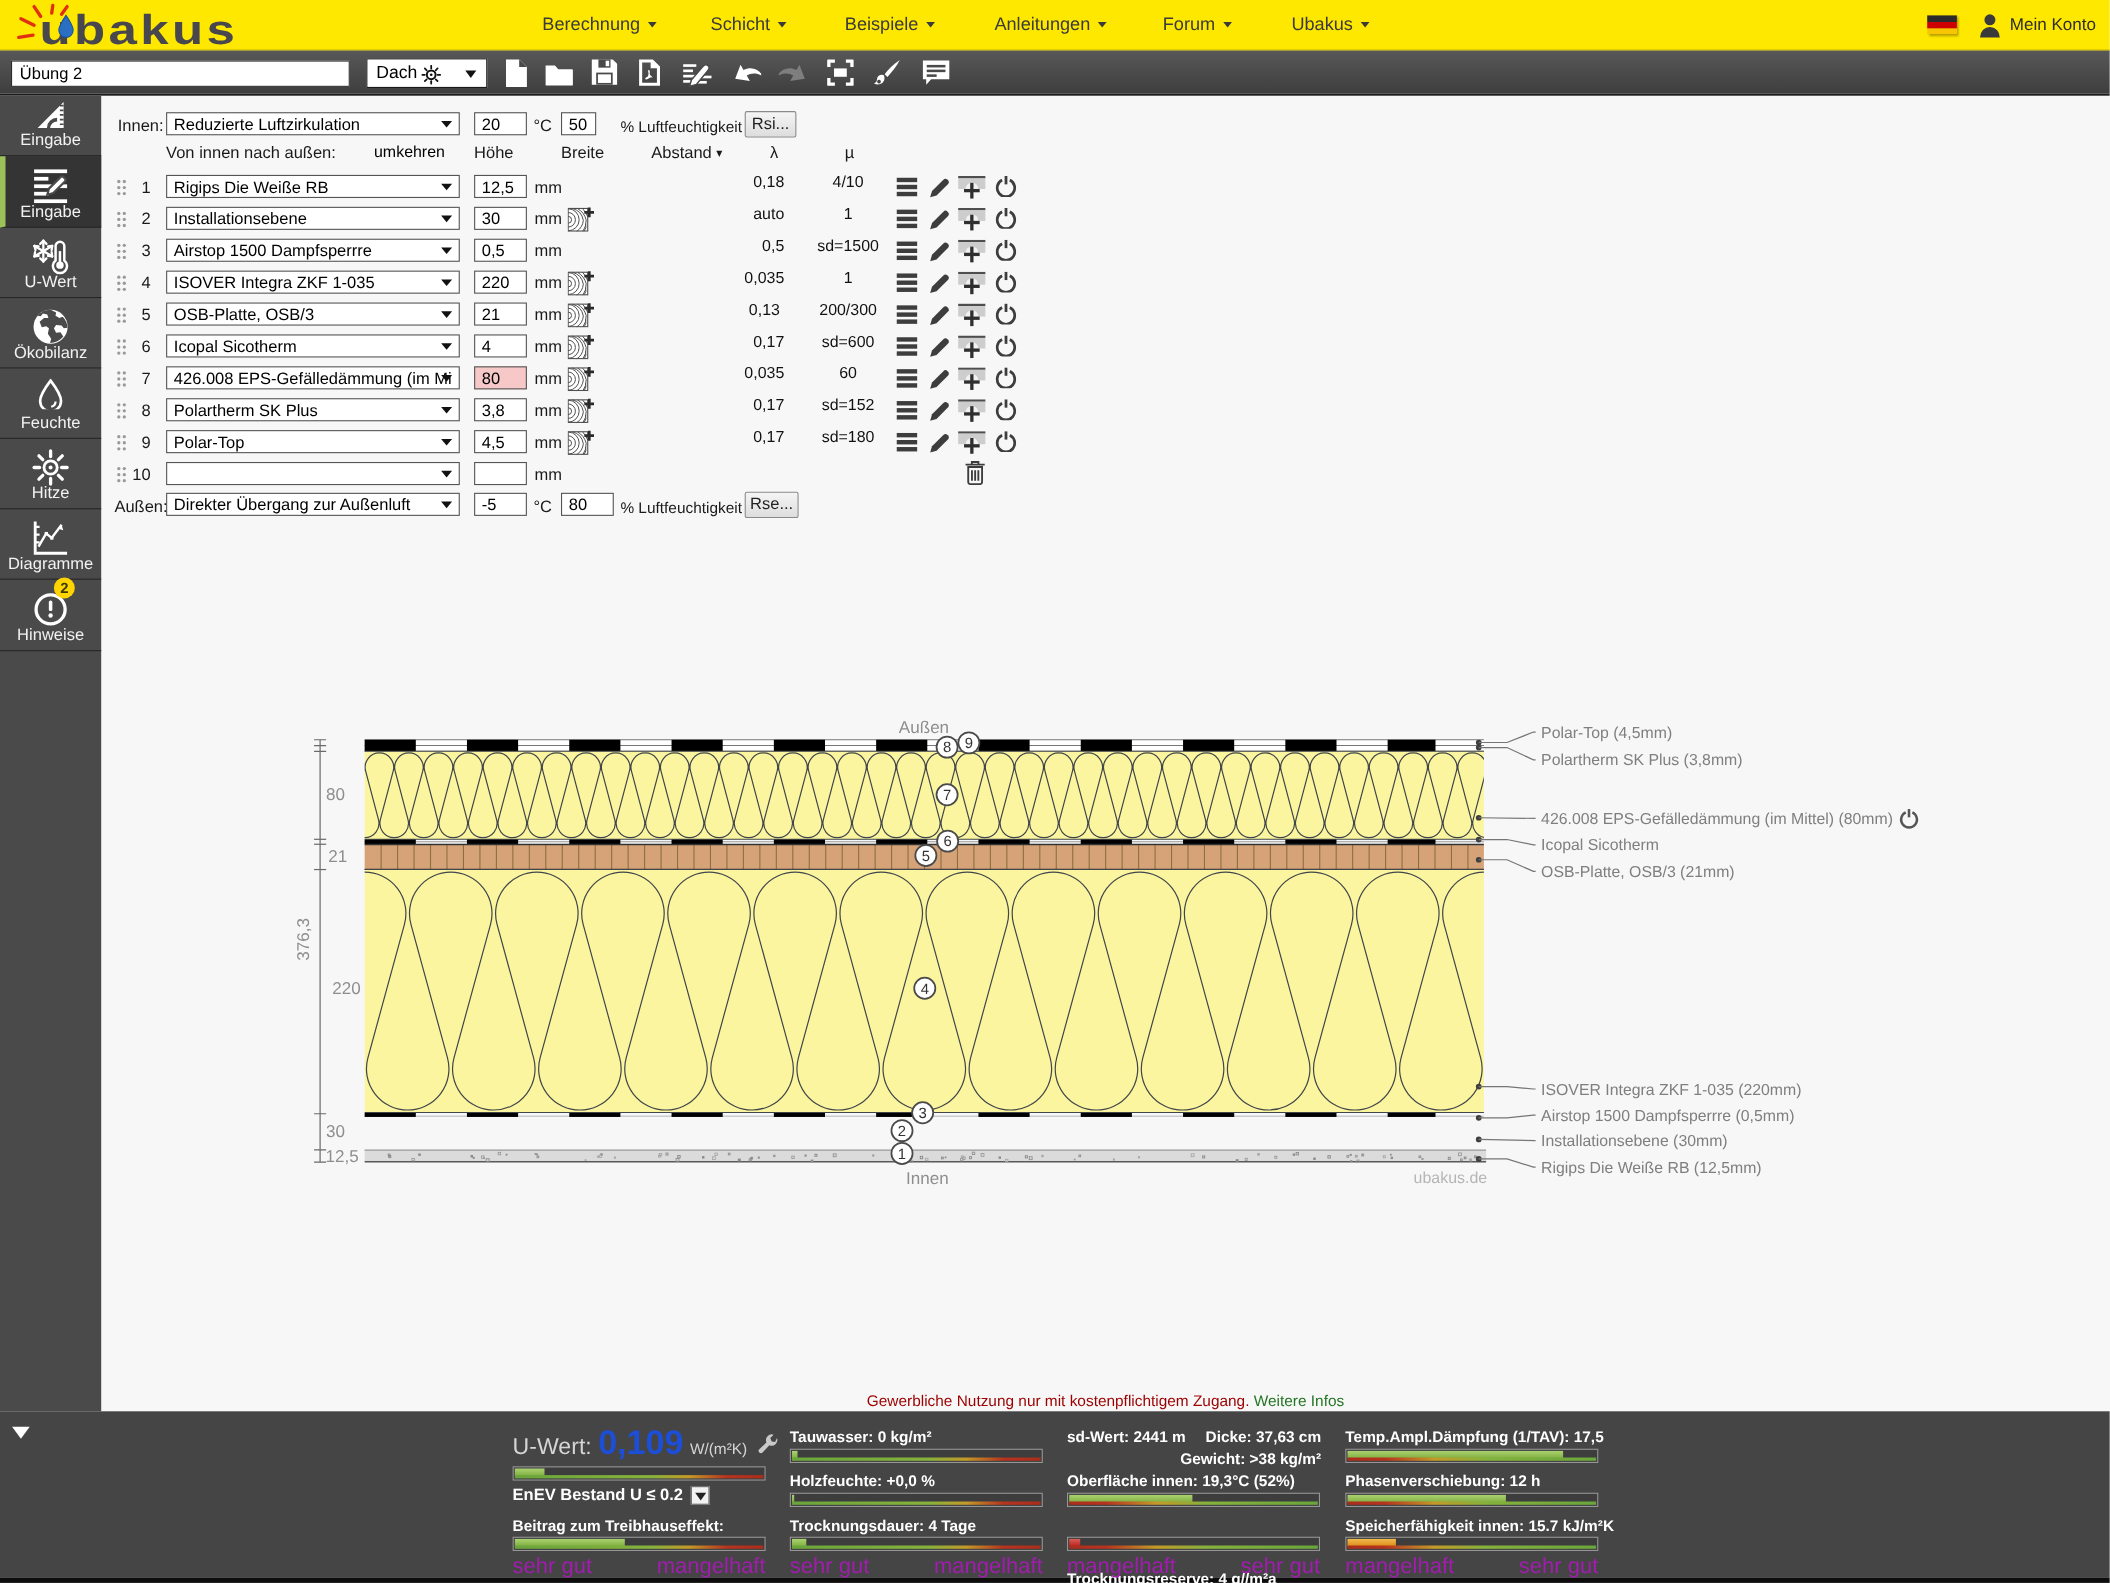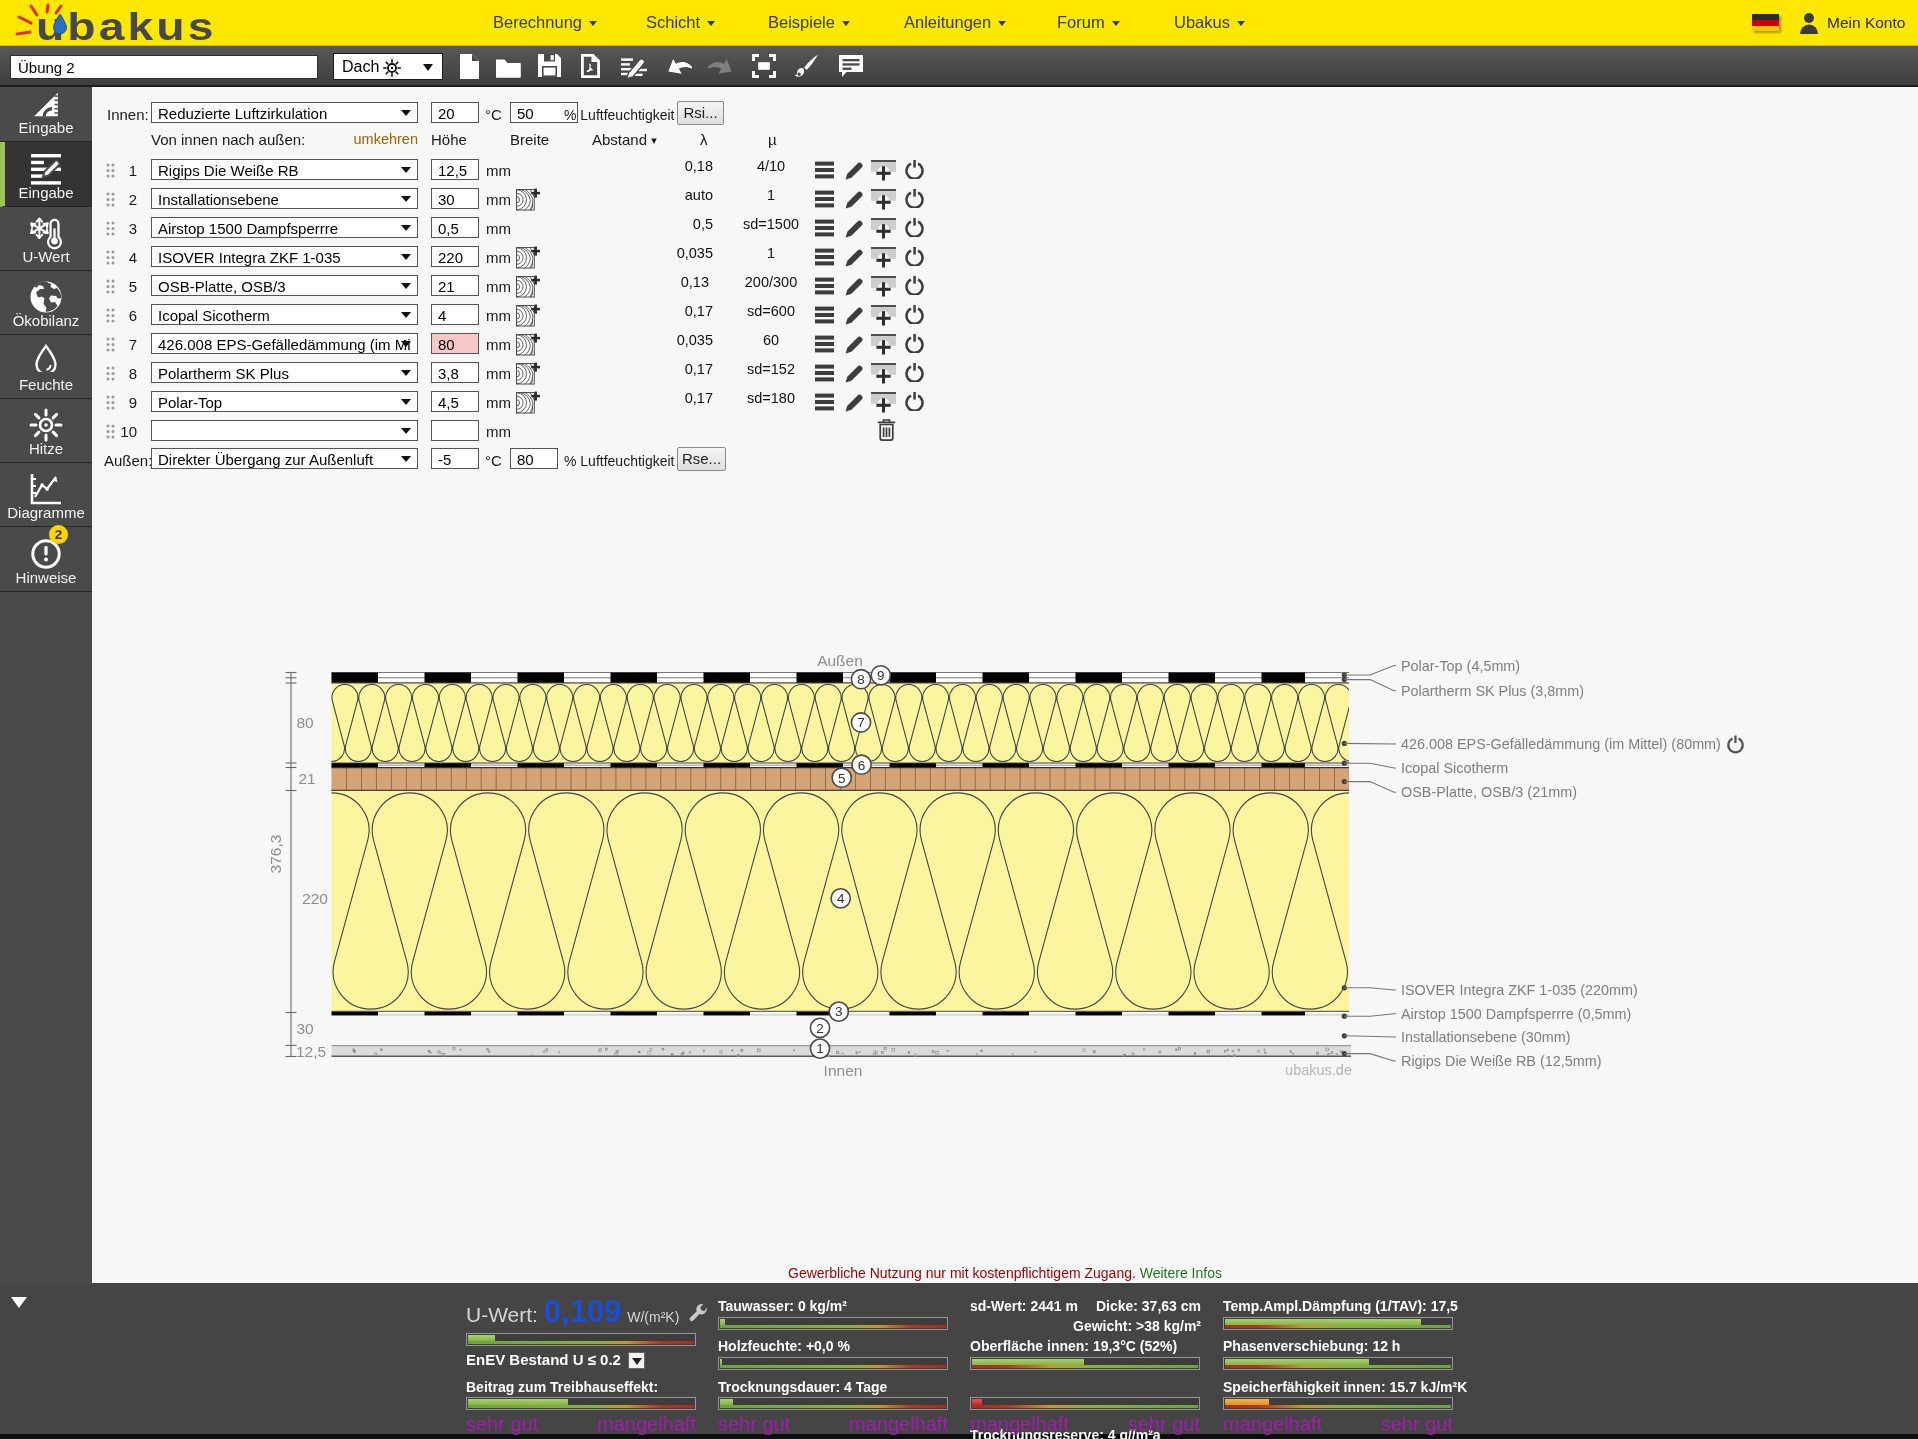--- a/index.html
+++ b/index.html
@@ -256,27 +256,27 @@
 <div class="abs" style="left:49px;top:525px;width:19px;height:19px;border-radius:50%;background:#ffd400;color:#3a3a00;font-size:13.5px;font-weight:bold;text-align:center;line-height:19px">2</div>
 <div class="abs ftxt" style="left:107px;top:106px;">Innen:</div>
 <div class="abs sel" style="left:151px;top:102px;width:267px">
     <span>Reduzierte Luftzirkulation</span>
     <i class="car"></i>
   </div>
 <div class="abs inp" style="left:431px;top:102px;width:48px;background:#fff">
     <span>20</span>
   </div>
 <div class="abs ftxt" style="left:485px;top:106px;">°C</div>
-<div class="abs inp" style="left:510px;top:102px;width:68px;background:#fff">
+<div class="abs inp" style="left:510px;top:102px;width:32px;background:#fff">
     <span>50</span>
   </div>
 <div class="abs ftxt" style="left:564px;top:107px;font-size:14px">% Luftfeuchtigkeit</div>
 <div class="abs btn" style="left:677px;top:101px;width:47px">Rsi...</div>
 <div class="abs ftxt" style="left:151px;top:131px;">Von innen nach außen:</div>
-<div class="abs ftxt" style="left:340px;top:131px;color:#a16207;width:78px;text-align:right;font-size:14.5px">umkehren</div>
+<div class="abs ftxt" style="left:340px;top:131px;color:#000000;width:78px;text-align:left;font-size:14.5px">umkehren</div>
 <div class="abs ftxt" style="left:431px;top:131px;">Höhe</div>
 <div class="abs ftxt" style="left:510px;top:131px;">Breite</div>
 <div class="abs ftxt" style="left:592px;top:131px;">Abstand <span style="font-size:11px;vertical-align:1px">▾</span></div>
 <div class="abs ftxt" style="left:700px;top:131px;">λ</div>
 <div class="abs ftxt" style="left:768px;top:131px;">µ</div>
 <svg class="abs" style="left:106px;top:163px" width="9" height="15" viewBox="0 0 9 15">
     <g fill="#9a9a9a">
       <circle cx="2" cy="2" r="1.5"></circle>
       <circle cx="7" cy="2" r="1.5"></circle>
       <circle cx="2" cy="7.5" r="1.5"></circle>

